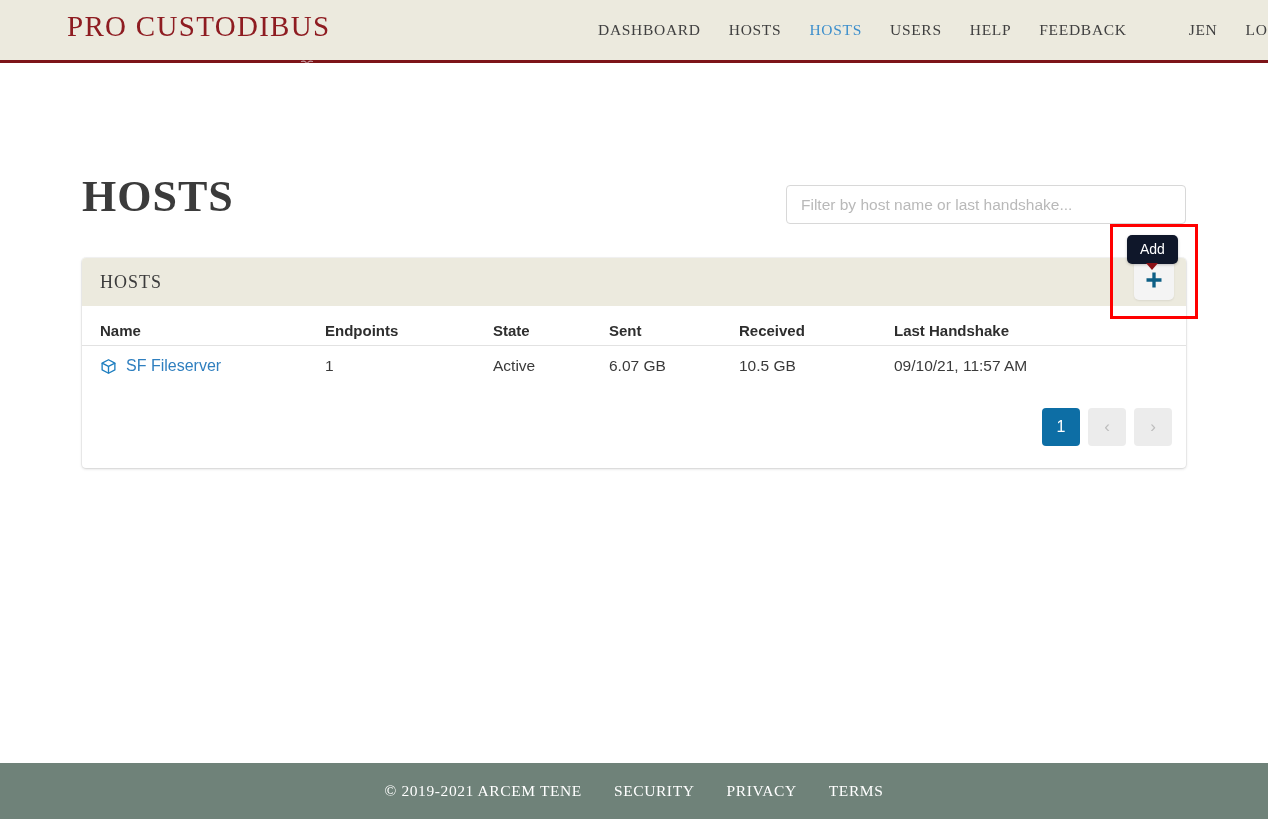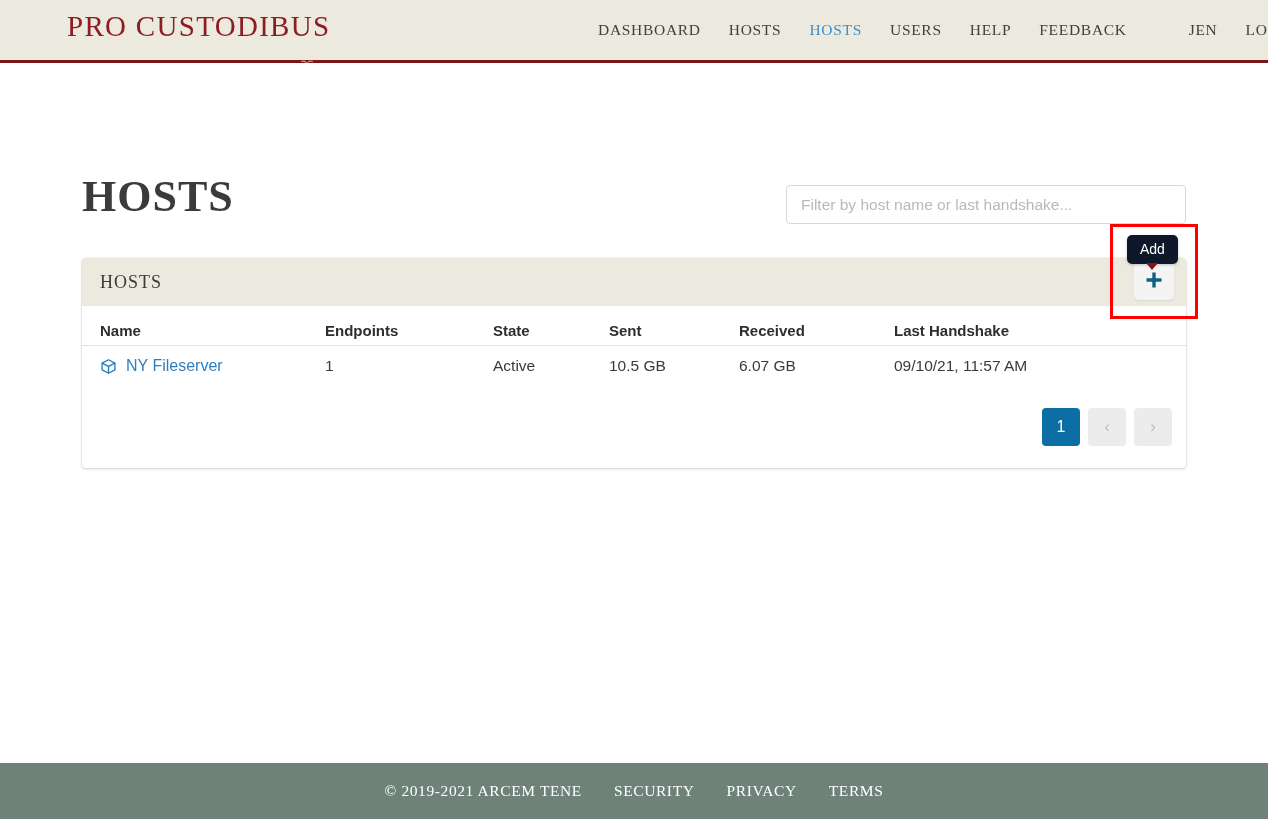--- a/index.html
+++ b/index.html
@@ -359,40 +359,40 @@
             <th class="col-name">Name</th>
             <th class="col-endpoints">Endpoints</th>
             <th class="col-state">State</th>
             <th class="col-sent">Sent</th>
             <th class="col-received">Received</th>
             <th class="col-handshake">Last Handshake</th>
           </tr>
         </thead>
         <tbody>
 
-
           <tr>
             <td class="col-name">
               <span class="name-cell">
                 <span>
                   <svg class="cube-icon" viewBox="0 0 24 24" xmlns="http://www.w3.org/2000/svg" fill="none" stroke="#1f7fc0" stroke-width="1.9" stroke-linejoin="round">
                     <path d="M12 2.5 L21 7.2 L12 11.9 L3 7.2 Z"></path>
                     <path d="M3 7.2 L3 16.8 L12 21.5 L21 16.8 L21 7.2"></path>
                     <path d="M12 11.9 L12 21.5"></path>
                   </svg>
                 </span>
-                <a class="host-link" href="#">NY Fileserver</a>
+                <a class="host-link" href="#">SF Fileserver</a>
               </span>
             </td>
             <td class="col-endpoints">1</td>
             <td class="col-state state-active">Active</td>
-            <td class="col-sent">10.5 GB</td>
-            <td class="col-received">6.07 GB</td>
+            <td class="col-sent">6.07 GB</td>
+            <td class="col-received">10.5 GB</td>
             <td class="col-handshake">09/10/21, 11:57 AM</td>
           </tr>
+
 
 
         </tbody>
       </table>
 
       <div class="pagination">
         <button class="page-btn current">1</button>
         <button class="page-btn nav-arrow">‹</button>
         <button class="page-btn nav-arrow">›</button>
       </div>

